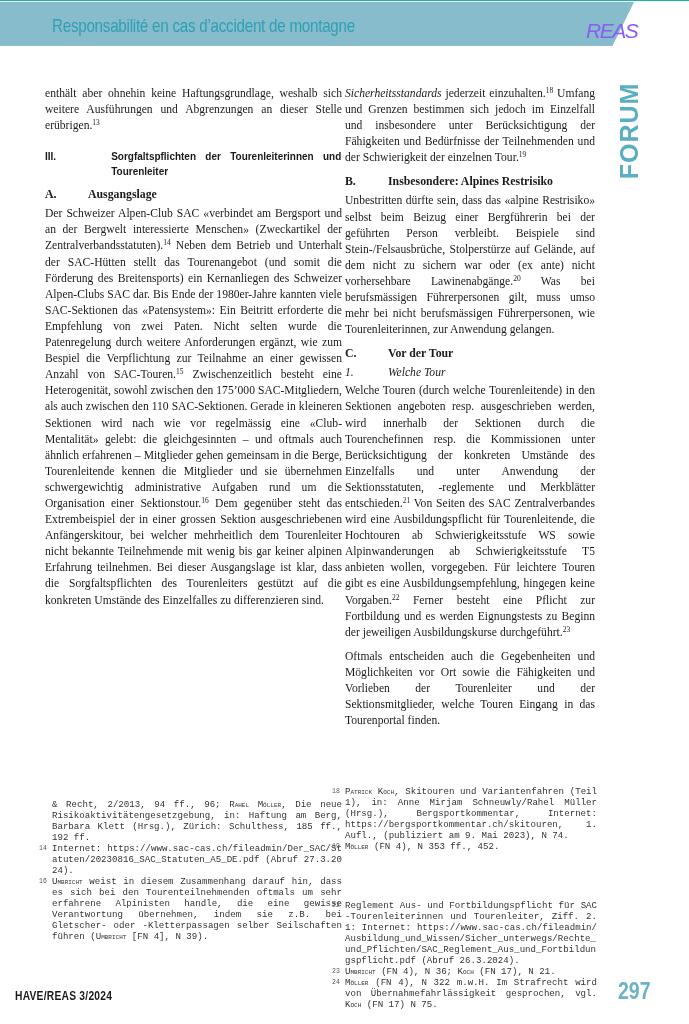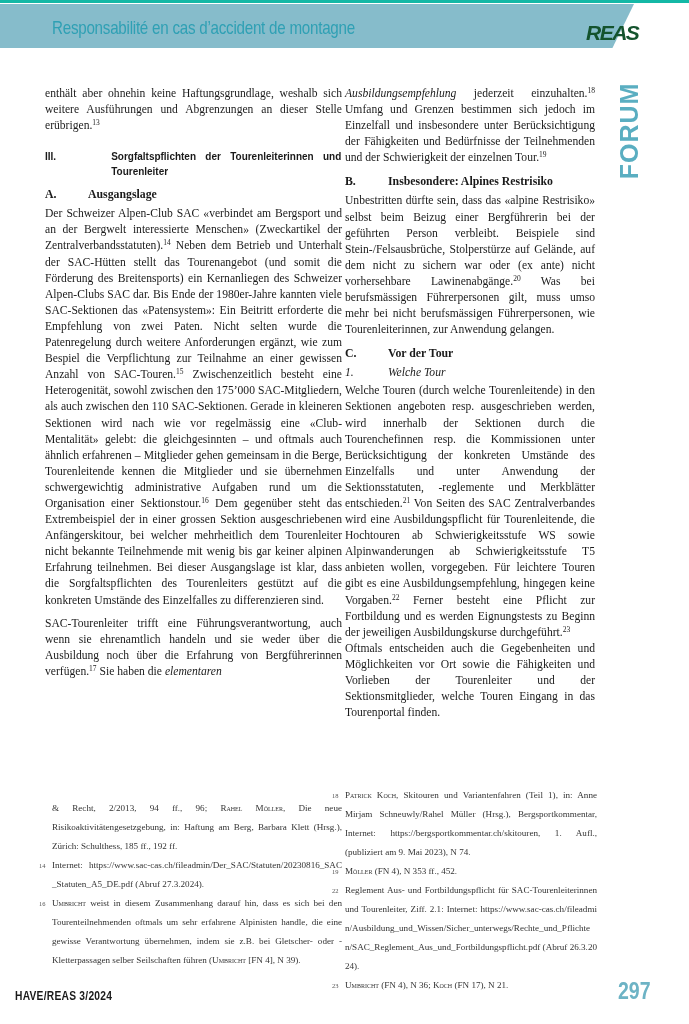--- a/index.html
+++ b/index.html
@@ -1,71 +1,71 @@
 <!DOCTYPE html>
 <html><head>
 <meta charset="utf-8">
 <style>
   * { margin: 0; padding: 0; box-sizing: border-box; }
   html, body { width: 689px; height: 1024px; background: #ffffff; overflow: hidden; }
   body { position: relative; font-family: "Liberation Serif", serif; color: #1a1a1a; }
 
   .header-band {
     position: absolute; left: 0; top: 0; width: 689px; height: 44px;
-    border-top: 3px solid #14b8a6;
+    border-top: 1px solid #14b8a6;
   }
   .header-band .band {
     position: absolute; left: 0; top: 1px; height: 44px; width: 634px;
     background: #86bccb;
     clip-path: polygon(0 0, 100% 0, 96.6% 100%, 0 100%);
   }
   .header-title {
     position: absolute; left: 52px; top: 14px;
     font-family: "Liberation Sans", sans-serif; font-size: 18.5px;
     color: #2fa0b4; letter-spacing: -0.3px; transform: scaleX(0.82); transform-origin: left center;
     white-space: nowrap;
   }
   .logo {
     position: absolute; left: 586px; top: 18px;
-    font-family: "Liberation Sans", sans-serif; font-weight: 700; font-size: 21px;
-    color: #14532d; letter-spacing: -1.5px; font-style: italic;
+    font-family: "Liberation Sans", sans-serif; font-weight: 400; font-size: 21px;
+    color: #8b5cf6; letter-spacing: -1.5px; font-style: italic;
   }
 
   .forum-tab {
     position: absolute; left: 614px; top: 86px; width: 30px; height: 90px;
   }
   .forum-tab span {
     position: absolute; left: 15px; top: 45px;
     transform: translate(-50%, -50%) rotate(-90deg);
     font-family: "Liberation Sans", sans-serif; font-weight: 700; font-size: 25px;
     letter-spacing: 1px; color: #5aaec1; white-space: nowrap;
   }
 
   .col { position: absolute; font-size: 11.6px; line-height: 16.1px; text-align: justify; }
   .col-left { left: 45px; top: 86px; width: 297px; }
   .col-right { left: 345px; top: 86px; width: 250px; }
   .col p { margin-bottom: 7px; hyphens: manual; }
-  .col p.tight { margin-bottom: 0; }
+  .col p.tight { margin-bottom: 8px; }
   sup { font-size: 7.5px; line-height: 0; vertical-align: 4px; }
   em { font-style: italic; }
 
   .h-sans {
     font-family: "Liberation Sans", sans-serif; font-weight: 700; font-size: 11.6px;
     transform: scaleX(0.86); transform-origin: left center; width: 116%;
     line-height: 15px; display: flex; margin: 14px 0 8px 0;
   }
   .h-sans .num { width: 77px; flex: none; }
   .h-serif { font-weight: 700; font-size: 11.8px; display: flex; margin: 4px 0 4px 0; line-height: 16px; }
   .h-serif .num { width: 43px; flex: none; }
   .h-italic { font-style: italic; display: flex; margin: 0 0 2px 0; font-size: 11.6px; line-height: 16px; }
   .h-italic .num { width: 43px; flex: none; }
 
   .fn-col {
-    position: absolute; font-family: Liberation Serif, serif; font-size: 9.1px;
-    line-height: 19px; color: #333; text-align: justify;
+    position: absolute; font-family: Liberation Mono, monospace; font-size: 9.1px;
+    line-height: 11px; color: #333; text-align: justify;
   }
   .fn-left { left: 52px; top: 799px; width: 290px; }
   .fn-right { left: 345px; top: 786px; width: 252px; }
   .fn { position: relative; }
   .fn .fnum { position: absolute; left: -13px; top: 0; font-size: 6.5px; color: #555; }
   .sc { font-variant: small-caps; }
 
   .footer-left {
     position: absolute; left: 15px; top: 989px;
     font-family: "Liberation Sans", sans-serif; font-weight: 700; font-size: 12.5px;
@@ -98,25 +98,24 @@
     <span>Sorgfaltspflichten der Tourenleiterinnen und Tourenleiter</span>
   </div>
 
   <div class="h-serif">
     <span class="num">A.</span>
     <span>Ausgangslage</span>
   </div>
 
   <p><span>Der Schweizer Alpen-Club SAC «verbindet am Bergsport und an der Bergwelt interessierte Menschen» (Zweckartikel der Zentralverbandsstatuten).</span><sup>14</sup><span> Neben dem Betrieb und Unterhalt der SAC-Hütten stellt das Tourenangebot (und somit die Förderung des Breitensports) ein Kernanliegen des Schweizer Alpen-Clubs SAC dar. Bis Ende der 1980er-Jahre kannten viele SAC-Sektionen das «Patensystem»: Ein Beitritt erforderte die Empfehlung von zwei Paten. Nicht selten wurde die Patenregelung durch weitere Anforderungen ergänzt, wie zum Bespiel die Verpflichtung zur Teilnahme an einer gewissen Anzahl von SAC-Touren.</span><sup>15</sup><span> Zwischenzeitlich besteht eine Heterogenität, sowohl zwischen den 175’000 SAC-Mitgliedern, als auch zwischen den 110 SAC-Sektionen. Gerade in kleineren Sektionen wird nach wie vor regelmässig eine «Club-Mentalität» gelebt: die gleichgesinnten – und oftmals auch ähnlich erfahrenen – Mitglieder gehen gemeinsam in die Berge, Tourenleitende kennen die Mitglieder und sie übernehmen schwergewichtig administrative Aufgaben rund um die Organisation einer Sektionstour.</span><sup>16</sup><span> Dem gegenüber steht das Extrembeispiel der in einer grossen Sektion ausgeschriebenen Anfängerskitour, bei welcher mehrheitlich dem Tourenleiter nicht bekannte Teilnehmende mit wenig bis gar keiner alpinen Erfahrung teilnehmen. Bei dieser Ausgangslage ist klar, dass die Sorgfaltspflichten des Tourenleiters gestützt auf die konkreten Umstände des Einzelfalles zu differenzieren sind.</span></p>
 
-  <p><span>SAC-Tourenleiter trifft eine Führungsverantwortung, auch wenn sie ehrenamtlich handeln und sie weder über die Ausbildung noch über die Erfahrung von Bergführerinnen verfügen.</span><sup>17</sup><span> Sie haben die </span><em>elementaren</em></p>
 </div>
 
 <div class="col col-right">
-  <p><em>Ausbildungsempfehlung</em><span> jederzeit einzuhalten.</span><sup>18</sup><span> Umfang und Grenzen bestimmen sich jedoch im Einzelfall und insbesondere unter Berücksichtigung der Fähigkeiten und Bedürfnisse der Teilnehmenden und der Schwierigkeit der einzelnen Tour.</span><sup>19</sup></p>
+  <p><em>Sicherheitsstandards</em><span> jederzeit einzuhalten.</span><sup>18</sup><span> Umfang und Grenzen bestimmen sich jedoch im Einzelfall und insbesondere unter Berücksichtigung der Fähigkeiten und Bedürfnisse der Teilnehmenden und der Schwierigkeit der einzelnen Tour.</span><sup>19</sup></p>
 
   <div class="h-serif">
     <span class="num">B.</span>
     <span>Insbesondere: Alpines Restrisiko</span>
   </div>
 
   <p><span>Unbestritten dürfte sein, dass das «alpine Restrisiko» selbst beim Beizug einer Bergführerin bei der geführten Person verbleibt. Beispiele sind Stein-/Felsausbrüche, Stolperstürze auf Gelände, auf dem nicht zu sichern war oder (ex ante) nicht vorhersehbare Lawinenabgänge.</span><sup>20</sup><span> Was bei berufsmässigen Führerpersonen gilt, muss umso mehr bei nicht berufsmässigen Führerpersonen, wie Tourenleiterinnen, zur Anwendung gelangen.</span></p>
 
   <div class="h-serif">
     <span class="num">C.</span>
@@ -135,18 +134,19 @@
 
 <div class="fn-col fn-left">
   <div class="fn"><span>&amp; Recht, 2/2013, 94 ff., 96; </span><span class="sc">Rahel Möller</span><span>, Die neue Risikoaktivitätengesetzgebung, in: Haftung am Berg, Barbara Klett (Hrsg.), Zürich: Schulthess, 185 ff., 192 ff.</span></div>
   <div class="fn"><span class="fnum">14</span><span style="word-break: break-all;">Internet: https://www.sac-cas.ch/fileadmin/Der_SAC/Statuten/20230816_SAC_Statuten_A5_DE.pdf (Abruf 27.3.2024).</span></div>
   <div class="fn"><span class="fnum">16</span><span class="sc">Umbricht</span><span> weist in diesem Zusammenhang darauf hin, dass es sich bei den Tourenteilnehmenden oftmals um sehr erfahrene Alpinisten handle, die eine gewisse Verantwortung übernehmen, indem sie z.B. bei Gletscher- oder -Kletterpassagen selber Seilschaften führen (</span><span class="sc">Umbricht</span><span> [FN 4], N 39).</span></div>
 </div>
 
 <div class="fn-col fn-right">
   <div class="fn"><span class="fnum">18</span><span class="sc">Patrick Koch</span><span>, Skitouren und Variantenfahren (Teil 1), in: Anne Mirjam Schneuwly/Rahel Müller (Hrsg.), Bergsportkommentar, Internet: https://bergsportkommentar.ch/skitouren, 1. Aufl., (publiziert am 9. Mai 2023), N 74.</span></div>
   <div class="fn"><span class="fnum">19</span><span class="sc">Möller</span><span> (FN 4), N 353 ff., 452.</span></div>
-  <div class="fn" style="word-break: break-all;"><span class="fnum">22</span><span>Reglement Aus- und Fortbildungspflicht für SAC-Tourenleiterinnen und Tourenleiter, Ziff. 2.1: Internet: https://www.sac-cas.ch/fileadmin/Ausbildung_und_Wissen/Sicher_unterwegs/Rechte_und_Pflichten/SAC_Reglement_Aus_und_Fortbildungspflicht.pdf (Abruf 26.3.2024).</span></div>
+  <div class="fn" style="word-break: break-all; margin-top: 48px;"><span class="fnum">22</span><span>Reglement Aus- und Fortbildungspflicht für SAC-Tourenleiterinnen und Tourenleiter, Ziff. 2.1: Internet: https://www.sac-cas.ch/fileadmin/Ausbildung_und_Wissen/Sicher_unterwegs/Rechte_und_Pflichten/SAC_Reglement_Aus_und_Fortbildungspflicht.pdf (Abruf 26.3.2024).</span></div>
   <div class="fn"><span class="fnum">23</span><span class="sc">Umbricht</span><span> (FN 4), N 36; </span><span class="sc">Koch</span><span> (FN 17), N 21.</span></div>
+  <div class="fn"><span class="fnum">24</span><span class="sc">Möller</span><span> (FN 4), N 322 m.w.H. Im Strafrecht wird von Übernahmefahrlässigkeit gesprochen, vgl. </span><span class="sc">Koch</span><span> (FN 17) N 75.</span></div>
 </div>
 
 <div class="footer-left">HAVE/REAS 3/2024</div>
 <div class="footer-page">297</div>
 
 </body></html>

